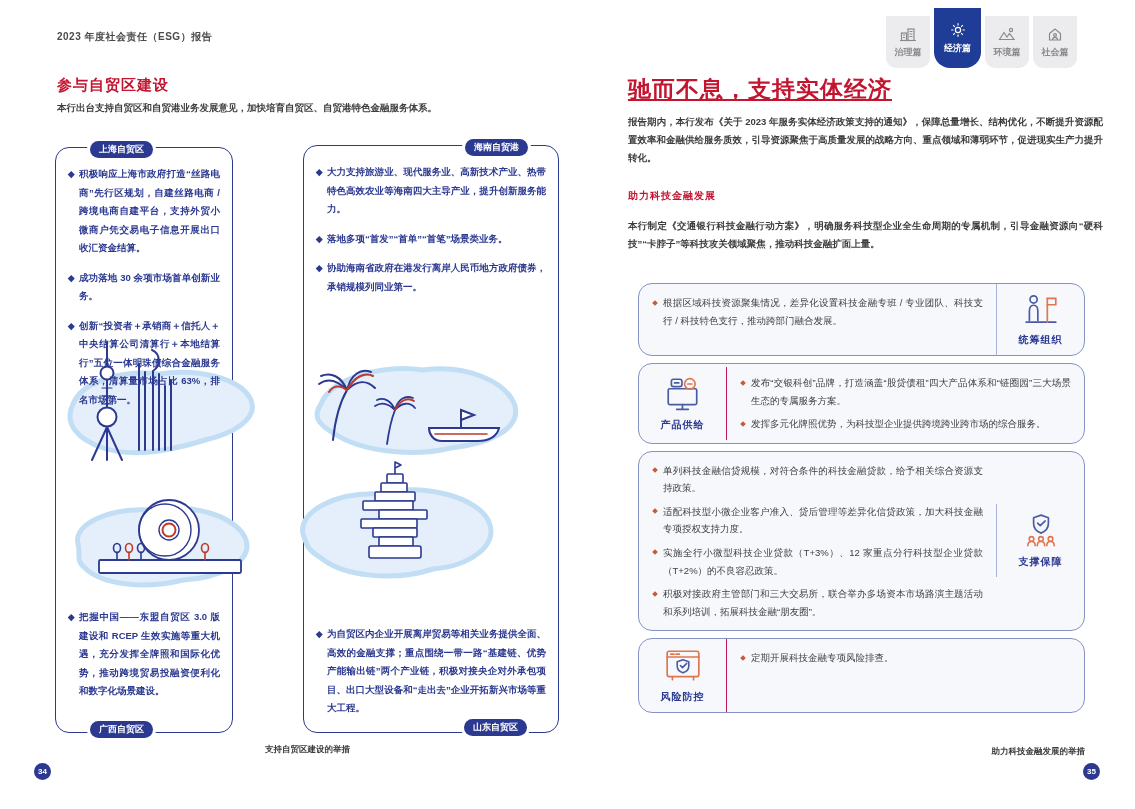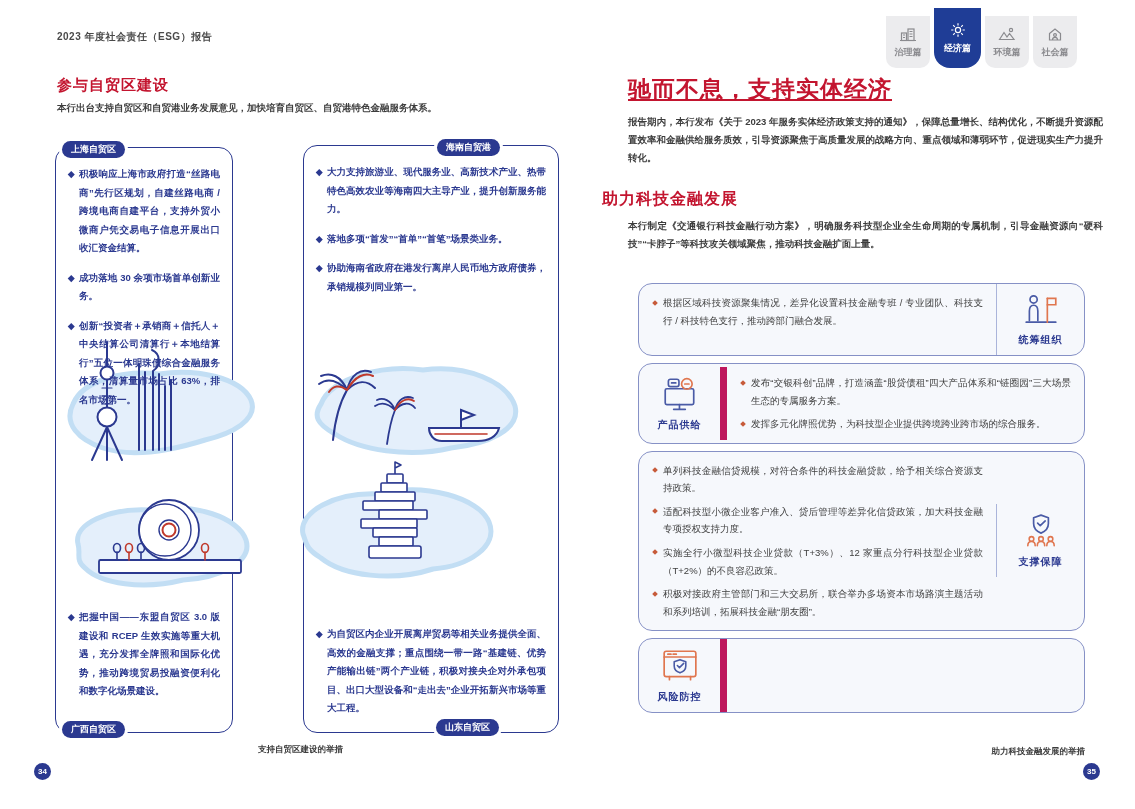--- a/index.html
+++ b/index.html
@@ -27,46 +27,46 @@
   .left-sec-title { left:57px; top:76px; font-size:15px; letter-spacing:1px; }
   .left-intro { left:57px; top:102px; width:485px; font-size:9.5px; font-weight:bold; color:#3d3d3d; }
 
   .ftz-box { border:1.5px solid #2b3990; border-radius:14px; z-index:1; }
   .box-left  { left:55px;  top:147px; width:178px; height:586px; }
   .box-right { left:303px; top:145px; width:256px; height:588px; }
 
   .pill {
     position:absolute; z-index:4; background:#2b3990; color:#fff;
     font-size:9px; font-weight:bold; line-height:1; padding:4px 9px;
-    border-radius:9px; box-shadow:0 0 0 3px #ffffff; white-space:nowrap;
+    border-radius:9px; box-shadow:0 0 0 3px #ffffff; white-space:nowrap;margin-left:28px;
   }
   .blist { list-style:none; position:absolute; z-index:3; }
   .blist li {
     position:relative; padding-left:11px; font-size:9.5px; line-height:1.95;
     color:#2b3990; font-weight:bold; margin-bottom:11px; text-align:justify;
   }
   .blist li::before {
     content:""; position:absolute; left:1px; top:7px; width:4.5px; height:4.5px;
     background:#2b3990; transform:rotate(45deg);
   }
   .map { position:absolute; z-index:2; }
   .figure-caption { font-size:8.5px; font-weight:bold; color:#3d3d3d; text-align:center; }
-  .cap-left  { left:48px;  top:744px; width:505px; }
+  .cap-left  { left:55px;  top:744px; width:505px; }
   .cap-right { left:638px; top:746px; width:447px;text-align:right; }
   .page-num {
     width:17px; height:17px; border-radius:50%; background:#2b3990; color:#fff;
     font-size:8px; font-weight:bold; display:flex; align-items:center; justify-content:center;
   }
   .pn-left  { left:34px;   top:763px; }
   .pn-right { left:1083px; top:763px; }
 
   
   .chapter-title { left:628px; top:74px;  font-size:23px; letter-spacing:1px;text-decoration:underline; }
   .chapter-intro { left:628px; top:113px; width:475px; font-size:9.5px; font-weight:bold; line-height:1.9; text-align:justify; }
-  .right-sec-title { left:602px; top:189px; font-size:16px; letter-spacing:1px;text-align:right; }
+  .right-sec-title { left:628px; top:189px; font-size:10px; letter-spacing:1px;text-align:right; }
   .right-sec-intro { left:628px; top:217px; width:475px; font-size:9.5px; font-weight:bold; line-height:1.9; text-align:justify; }
 
   .cards { left:638px; top:283px; width:447px; display:flex; flex-direction:column; gap:7px; }
   .card {
     display:flex; background:#f6f8fc; border:1px solid #8691c6; border-radius:14px;
     overflow:hidden; align-items:stretch;
   }
   .card-text { flex:1; padding:10px 13px 4px 13px; }
   .card-text ul { list-style:none; }
   .card-text li {
@@ -75,21 +75,21 @@
   }
   .card-text li::before {
     content:""; position:absolute; left:1px; top:6.5px; width:4px; height:4px;
     background:#c75b3a; transform:rotate(45deg);
   }
   .card-side {
     width:88px; display:flex; flex-direction:column; align-items:center;
     justify-content:center; gap:5px; align-self:center; padding:8px 0;font-family:Liberation Serif, serif;
   }
   .side-right { border-left:1px solid #aab4da; }
-  .side-left  { border-right:7px solid #be185d; }
+  .side-left  { border-right:1px solid #be185d; }
   .card-label { color:#2b3990; font-weight:bold; font-size:10px; letter-spacing:1px; }
 </style>
 </head>
 <body>
 
 <div class="abs report-title">2023 年度社会责任（ESG）报告</div>
 
 <div class="abs tabs">
   <div class="tab">
     <svg width="18" height="18" viewBox="0 0 18 18" fill="none" stroke="currentColor" stroke-width="1.2">
@@ -317,19 +317,20 @@
         </g>
         <g stroke="#4a5ba6" stroke-width="1.5">
           <path d="M18 12 l5.5 2 v4 c0 3.5 -2.5 5.5 -5.5 6.5 c-3 -1 -5.5 -3 -5.5 -6.5 v-4 z"></path>
           <path d="M15.5 17.5 l2 2 L21.5 15.5"></path>
         </g>
       </svg>
       <span class="card-label">风险防控</span>
     </div>
     <div class="card-text">
       <ul>
+        <li>定期开展科技金融专项风险排查。</li>
       </ul>
     </div>
   </div>
 </div>
 
 <div class="abs figure-caption cap-right">助力科技金融发展的举措</div>
 <div class="abs page-num pn-right">35</div>
 
 </body></html>

